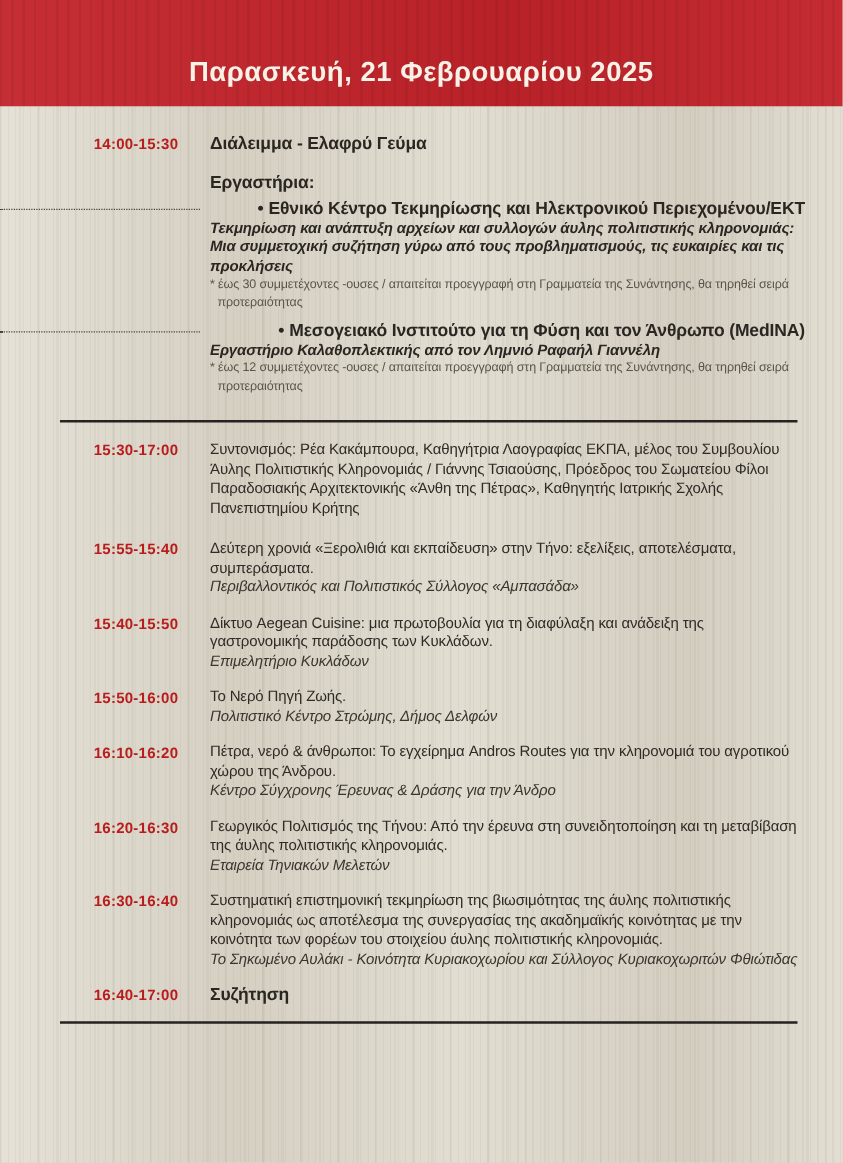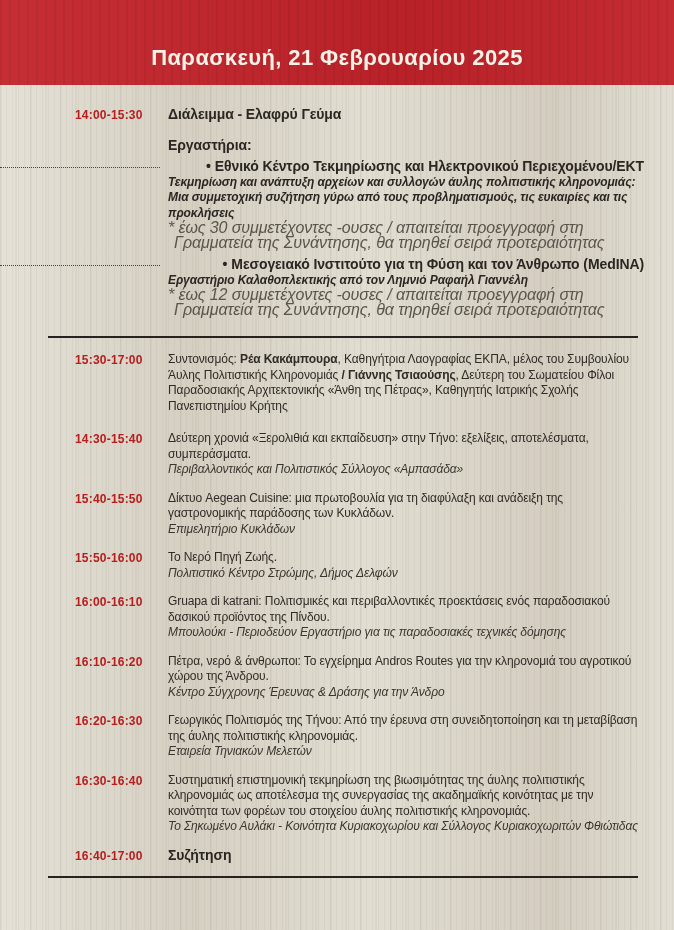--- a/index.html
+++ b/index.html
@@ -35,34 +35,34 @@
   .time{
     font-weight:700;font-size:12px;letter-spacing:0.2px;color:#b91c1c;
     padding-top:1px;white-space:nowrap;
   }
   .content{font-size:12px;line-height:15.5px;max-width:476px;letter-spacing:-0.1px;}
   .t-bold{font-weight:700;color:#2a2622;font-size:14px;}
   .t-title{color:#2f2b26;}
   .t-org{font-style:italic;color:#3a352f;}
   .t-bolditalic{font-weight:700;font-style:italic;color:#2a2622;}
   .t-note{
-    font-style:italic;color:#5a554c;font-size:16px;line-height:14.5px;
+    color:#5a554c;font-size:10px;line-height:14.5px;
     padding-left:6px;text-indent:-6px;
   }
   .ws-item{margin-bottom:7px;}
   .ws-head{position:relative;text-align:right;}
   .dotline{
     position:absolute;left:-168px;top:8px;width:160px;height:0;
     border-top:1.5px dotted #4a453e;
   }
   .bullet{font-weight:700;margin-right:4px;}
   .divider{height:0;border-top:2px solid #262220;margin:12px 36px 14px -27px;}
   .sched .divider{margin-left:-27px;margin-right:6px;}
   .disc-row{margin-top:7px;}
-  b{font-weight:700;}
+  b{font-weight:400;}
 </style>
 </head>
 <body>
 
 <div class="page">
 
   <header class="band">
     <h1>Παρασκευή, 21 Φεβρουαρίου 2025</h1>
   </header>
 
@@ -97,27 +97,27 @@
         </div>
       </div>
     </div>
 
     <div class="divider"></div>
 
     <div class="row">
       <div class="time">15:30-17:00</div>
       <div class="content">
         <p class="t-title" style="margin:0;">
-          <span>Συντονισμός: </span><b>Ρέα Κακάμπουρα</b><span>, Καθηγήτρια Λαογραφίας ΕΚΠΑ, μέλος του Συμβουλίου Άυλης Πολιτιστικής Κληρονομιάς </span><b>/ Γιάννης Τσιαούσης</b><span>, Δεύτερη του Σωματείου Φίλοι Παραδοσιακής Αρχιτεκτονικής «Άνθη της Πέτρας», Καθηγητής Ιατρικής Σχολής Πανεπιστημίου Κρήτης</span>
+          <span>Συντονισμός: </span><b>Ρέα Κακάμπουρα</b><span>, Καθηγήτρια Λαογραφίας ΕΚΠΑ, μέλος του Συμβουλίου Άυλης Πολιτιστικής Κληρονομιάς </span><b>/ Γιάννης Τσιαούσης</b><span>, Πρόεδρος του Σωματείου Φίλοι Παραδοσιακής Αρχιτεκτονικής «Άνθη της Πέτρας», Καθηγητής Ιατρικής Σχολής Πανεπιστημίου Κρήτης</span>
         </p>
       </div>
     </div>
 
     <div class="row" style="margin-top:17px;">
-      <div class="time">14:30-15:40</div>
+      <div class="time">15:55-15:40</div>
       <div class="content">
         <div class="t-title">Δεύτερη χρονιά «Ξερολιθιά και εκπαίδευση» στην Τήνο: εξελίξεις, αποτελέσματα, συμπεράσματα.</div>
         <div class="t-org">Περιβαλλοντικός και Πολιτιστικός Σύλλογος «Αμπασάδα»</div>
       </div>
     </div>
 
     <div class="row">
       <div class="time">15:40-15:50</div>
       <div class="content">
         <div class="t-title">Δίκτυο Aegean Cuisine: μια πρωτοβουλία για τη διαφύλαξη και ανάδειξη της γαστρονομικής παράδοσης των Κυκλάδων.</div>
@@ -126,27 +126,20 @@
     </div>
 
     <div class="row">
       <div class="time">15:50-16:00</div>
       <div class="content">
         <div class="t-title">Το Νερό Πηγή Ζωής.</div>
         <div class="t-org">Πολιτιστικό Κέντρο Στρώμης, Δήμος Δελφών</div>
       </div>
     </div>
 
-    <div class="row">
-      <div class="time">16:00-16:10</div>
-      <div class="content">
-        <div class="t-title">Gruapa di katrani: Πολιτισμικές και περιβαλλοντικές προεκτάσεις ενός παραδοσιακού δασικού προϊόντος της Πίνδου.</div>
-        <div class="t-org">Μπουλούκι - Περιοδεύον Εργαστήριο για τις παραδοσιακές τεχνικές δόμησης</div>
-      </div>
-    </div>
 
     <div class="row">
       <div class="time">16:10-16:20</div>
       <div class="content">
         <div class="t-title">Πέτρα, νερό &amp; άνθρωποι: Το εγχείρημα Andros Routes για την κληρονομιά του αγροτικού χώρου της Άνδρου.</div>
         <div class="t-org">Κέντρο Σύγχρονης Έρευνας &amp; Δράσης για την Άνδρο</div>
       </div>
     </div>
 
     <div class="row">

